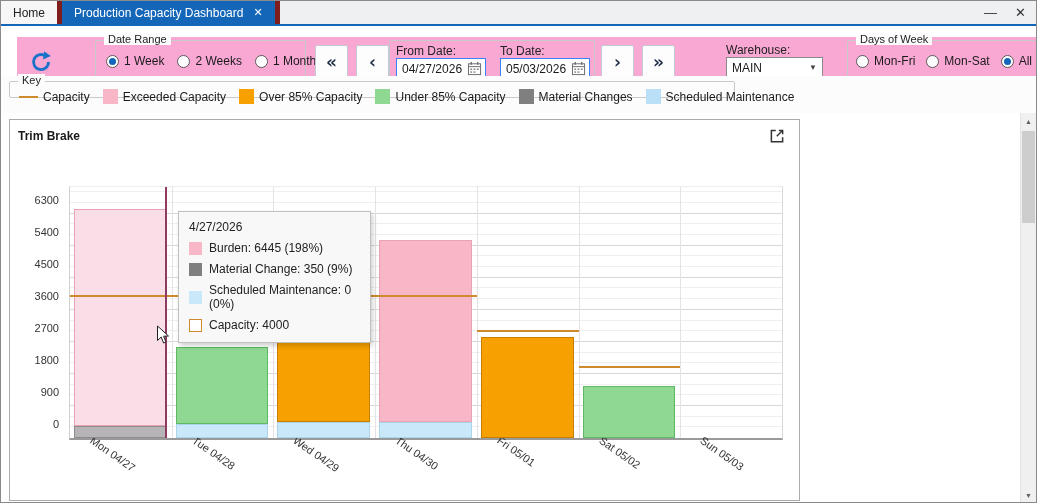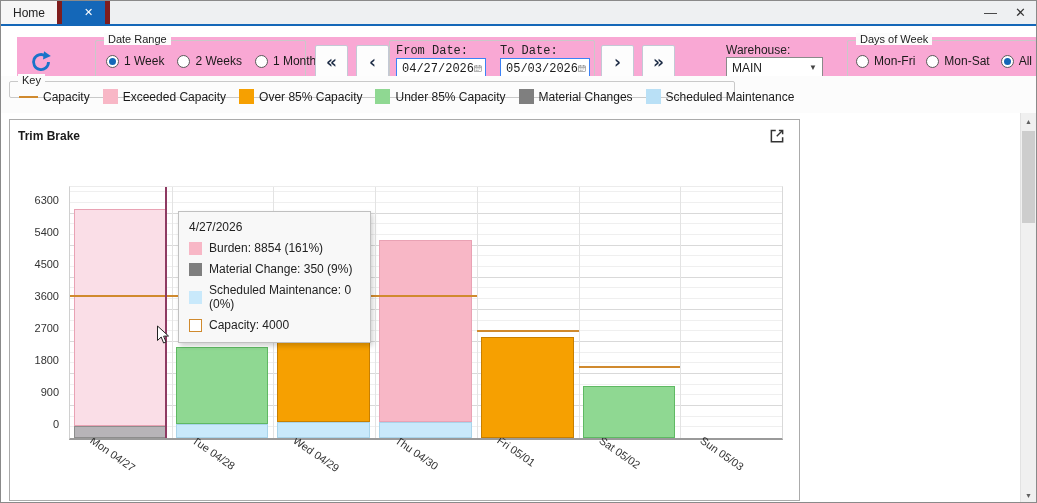--- a/index.html
+++ b/index.html
@@ -33,21 +33,21 @@
         background:#fff; position:relative; display:inline-block; flex:0 0 auto; }
   .rb.on::after { content:""; position:absolute; inset:2px; border-radius:50%; background:#1467b8; }
 
   .refresh-btn { position:absolute; left:8px; top:9px; width:32px; height:32px;
                  background:transparent; border:none; display:flex; align-items:center;
                  justify-content:center; cursor:default; }
   .navbtn { position:absolute; top:8px; width:33px; height:33px; background:#fdfdfd;
             border:1px solid #c3c9d5; border-radius:2px; font-size:17px; font-weight:bold;
             color:#1c2b45; display:flex; align-items:center; justify-content:center;
             cursor:default; font-family:"DejaVu Sans", sans-serif; }
-  .gbox.dates { left:372px; top:3px; width:206px; height:40px;font-family:Liberation Mono, monospace; }
+  .gbox.dates { left:372px; top:3px; width:206px; height:40px; }
   .dlabel { position:absolute; font-size:12px; color:#222; white-space:nowrap; }
   .dinput { position:absolute; width:90px; height:21px; border:1px solid #3b82f6;
             background:#fff; display:flex; align-items:center; justify-content:space-between;
             padding:0 3px 0 5px; font-size:12px; }
   .warehouse { position:absolute; left:709px; top:3px; width:100px; height:40px; }
   .combo { position:absolute; top:17px; left:0; width:97px; height:21px; border:1px solid #8a8a8a;
            background:#fff; display:flex; align-items:center; justify-content:space-between;
            padding:0 5px; cursor:default; }
   .combo .caret { font-size:8px; color:#444; }
 
@@ -102,20 +102,21 @@
 </head>
 <body>
 
 <div class="window">
 
   <div class="tabbar">
     <div class="tab">
       <span>Home</span>
     </div>
     <div class="tab active">
+      <span>Production Capacity Dashboard</span>
       <span class="x">✕</span>
     </div>
     <div class="win-controls">
       <span>—</span>
       <span>✕</span>
     </div>
   </div>
   <div class="blue-line"></div>
 
   <div class="toolbar">
@@ -269,21 +270,21 @@
           <div class="ylab" style="bottom: 220.298px;">6300</div>
         </div>
 
       <div class="plot" id="plot">
         <div class="hoverline" id="hoverline" style="background: rgb(142, 58, 98);"></div>
         <div class="tooltip">
           <div class="tt-title">4/27/2026</div>
           <div id="tooltip-rows">
               <div class="tt-row">
                 <span class="tt-swatch" style="background: rgb(248, 183, 198); border: 1px solid rgb(248, 183, 198);"></span>
-                <span>Burden: 8854 (161%)</span>
+                <span>Burden: 6445 (198%)</span>
               </div>
               <div class="tt-row">
                 <span class="tt-swatch" style="background: rgb(127, 127, 127); border: 1px solid rgb(127, 127, 127);"></span>
                 <span>Material Change: 350 (9%)</span>
               </div>
               <div class="tt-row">
                 <span class="tt-swatch" style="background: rgb(201, 233, 251); border: 1px solid rgb(201, 233, 251);"></span>
                 <span>Scheduled Maintenance: 0 (0%)</span>
               </div>
               <div class="tt-row">

